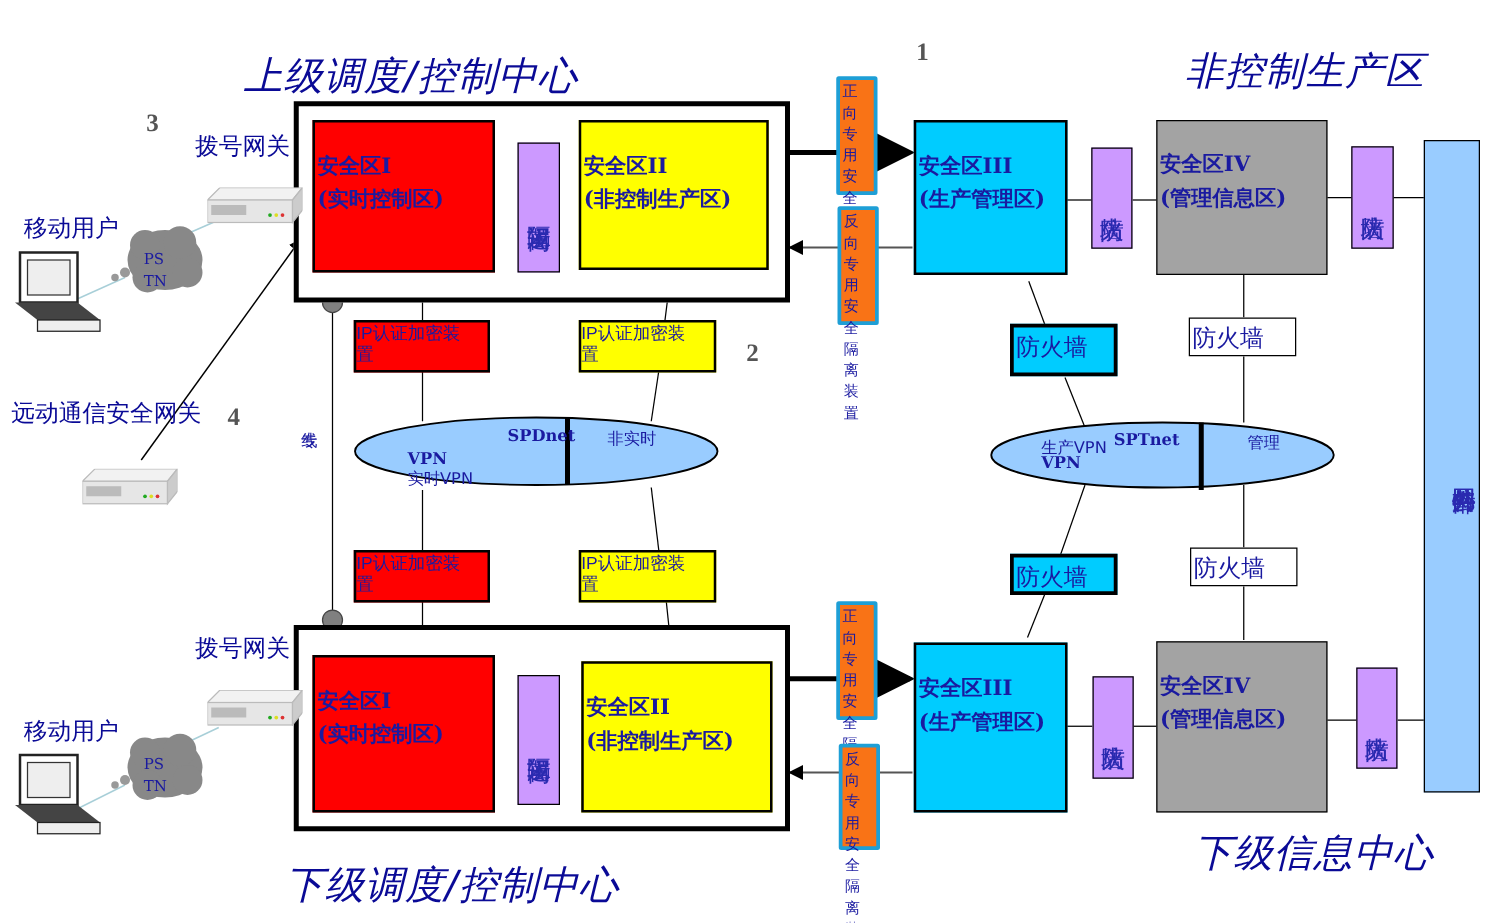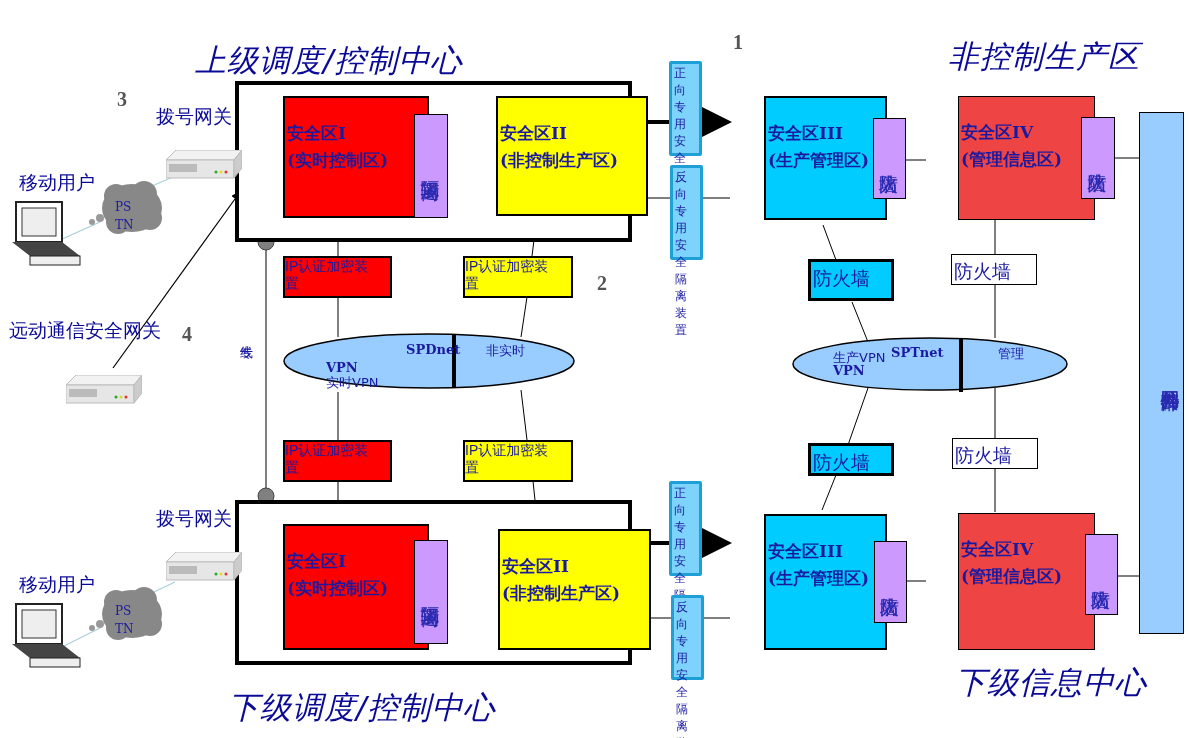--- a/index.html
+++ b/index.html
@@ -3,29 +3,29 @@
 <meta charset="utf-8">
 <style>
   html, body { margin:0; padding:0; background:#fff; }
   body { width:1189px; height:738px; position:relative; overflow:hidden;
          font-family: "DejaVu Serif", "Liberation Serif", serif; color:#00008b; }
   .abs { position:absolute; box-sizing:border-box; }
   .title { font-style:italic; font-size:31px; color:#0a0a96; font-family:"DejaVu Sans","Liberation Sans",sans-serif; letter-spacing:1px; white-space:nowrap; }
   .num { font-weight:bold; font-size:20px; color:#555; font-family:"Liberation Serif","DejaVu Serif",serif; }
   .label { font-size:19px; color:#0a0a96; font-family:"DejaVu Sans","Liberation Sans",sans-serif; white-space:nowrap; }
   .frame { border:4px solid #000; background:#fff; }
-  .zone { border:2.5px solid #000; font-weight:bold; font-size:17px; line-height:27px; padding:22px 0 0 2px; color:#1a1aa0; font-family:"DejaVu Serif","Liberation Serif",serif;margin-left:33px; }
+  .zone { border:2.5px solid #000; font-weight:bold; font-size:17px; line-height:27px; padding:22px 0 0 2px; color:#1a1aa0; font-family:"DejaVu Serif","Liberation Serif",serif; }
   .zone.z1 { background:#ff0000; }
   .zone.z2 { background:#ffff00; }
   .zone.z3 { background:#00ccff; }
-  .zone.z4 { background:#ef4444; border:1.5px solid #000; }
+  .zone.z4 { background:#a3a3a3; border:1.5px solid #000; }
   .vtext { writing-mode:vertical-rl; text-orientation:upright; font-family:"DejaVu Sans","Liberation Sans",sans-serif; color:#2a2ab0; }
   .iso { background:#cc99ff; border:1.5px solid #000; font-size:19px; display:flex; align-items:center; justify-content:center; line-height:22px; }
   .fw { background:#cc99ff; border:1.5px solid #000; font-size:19px; display:flex; align-items:center; justify-content:center; line-height:24px; }
-  .dev { background:#7dd3fc; border:3px solid #1e9fd6; border-radius:2px; font-size:12px; line-height:17px; padding:1px 0 16px 2px; font-family:"DejaVu Sans","Liberation Sans",sans-serif; color:#1a1aa0; }
+  .dev { background:#f97316; border:3px solid #1e9fd6; border-radius:2px; font-size:12px; line-height:17px; padding:1px 0 16px 2px; font-family:"DejaVu Sans","Liberation Sans",sans-serif; color:#1a1aa0; }
   .dev span { display:block; letter-spacing:3px; }
   .ipbox { border:2.5px solid #000; font-size:14px; line-height:17px; padding:0 0 0 0; font-family:Liberation Sans, sans-serif; color:#1a1aa0; }
   .ipbox.red { background:#ff0000; }
   .ipbox.yel { background:#ffff00; }
   .fwbox { font-size:19px; font-family:"DejaVu Sans","Liberation Sans",sans-serif; color:#1a1aa0; padding:0 0 0 2px; line-height:32px; }
   .fwbox.cy { background:#00ccff; border:3px solid #000; }
   .fwbox.wh { background:#fff; border:1.5px solid #000; }
   .ell-text { font-size:13px; font-weight:bold; font-family:"DejaVu Serif","Liberation Serif",serif; color:#1a1aa0; white-space:nowrap; }
   .ell-text.norm { font-weight:normal; font-family:"DejaVu Sans","Liberation Sans",sans-serif; }
   .internet { background:#99ccff; border:1.5px solid #000; font-size:19px; padding-top:6px; display:flex; justify-content:center; line-height:24px; }

